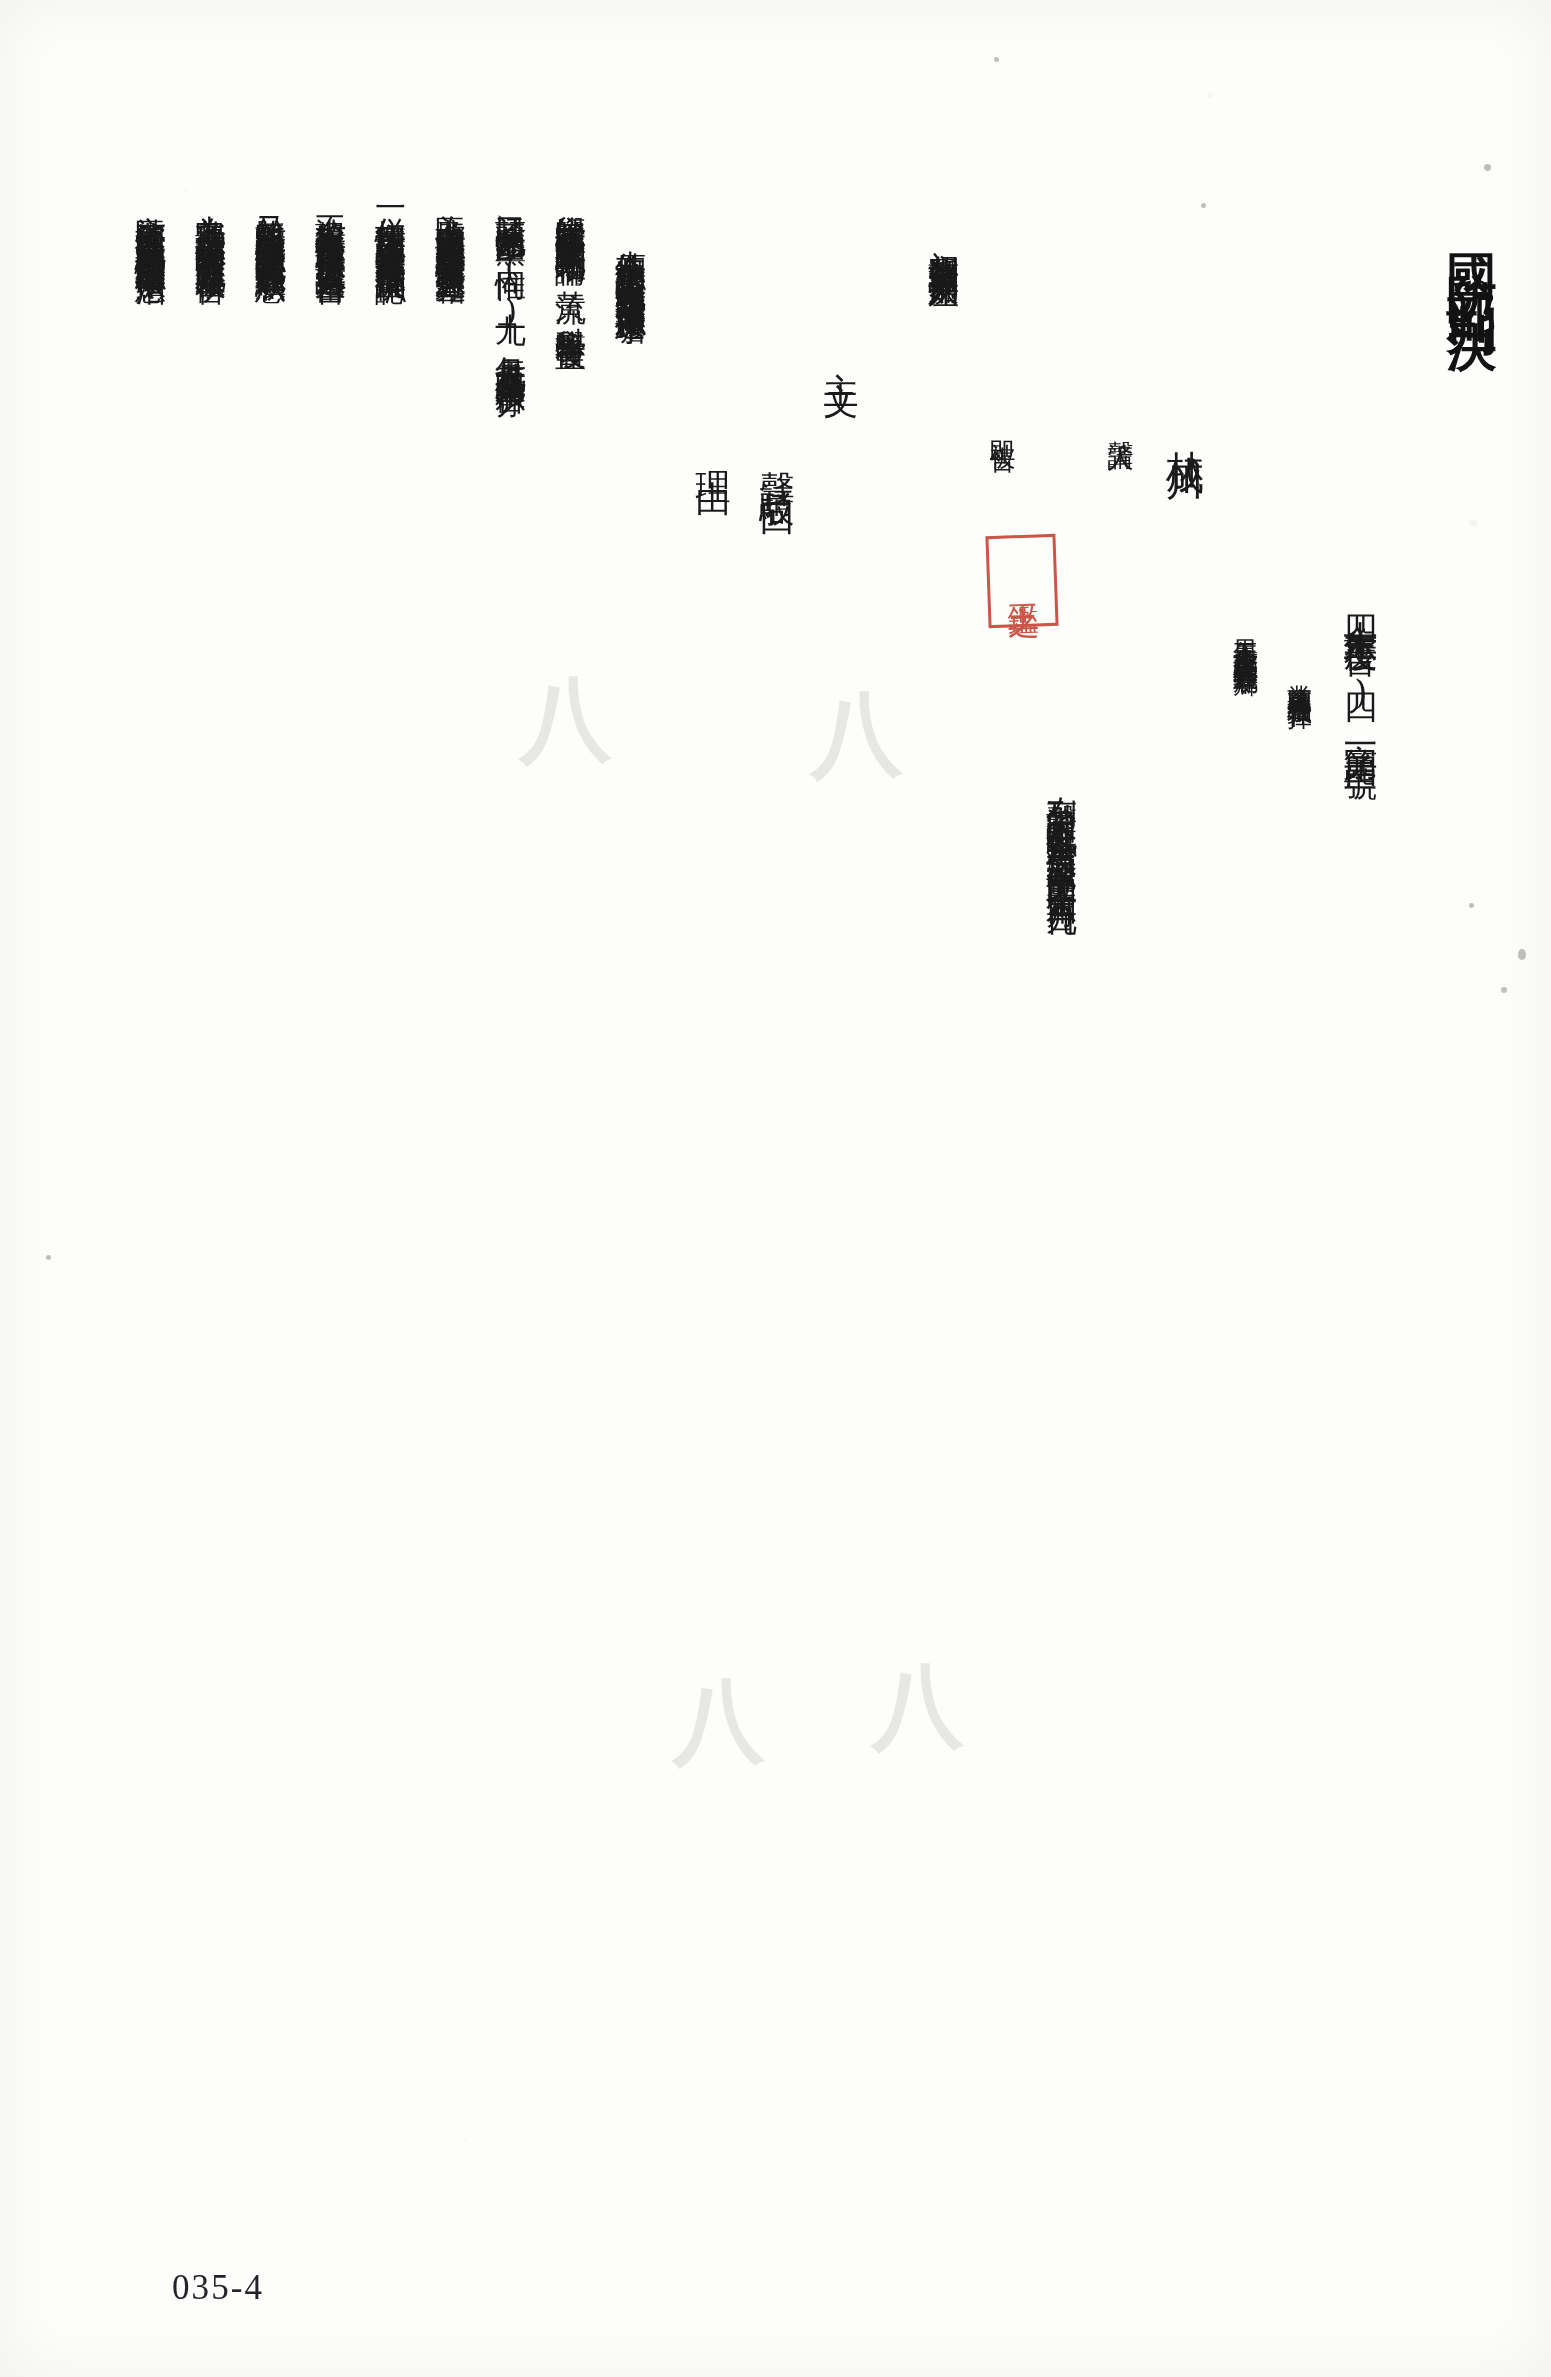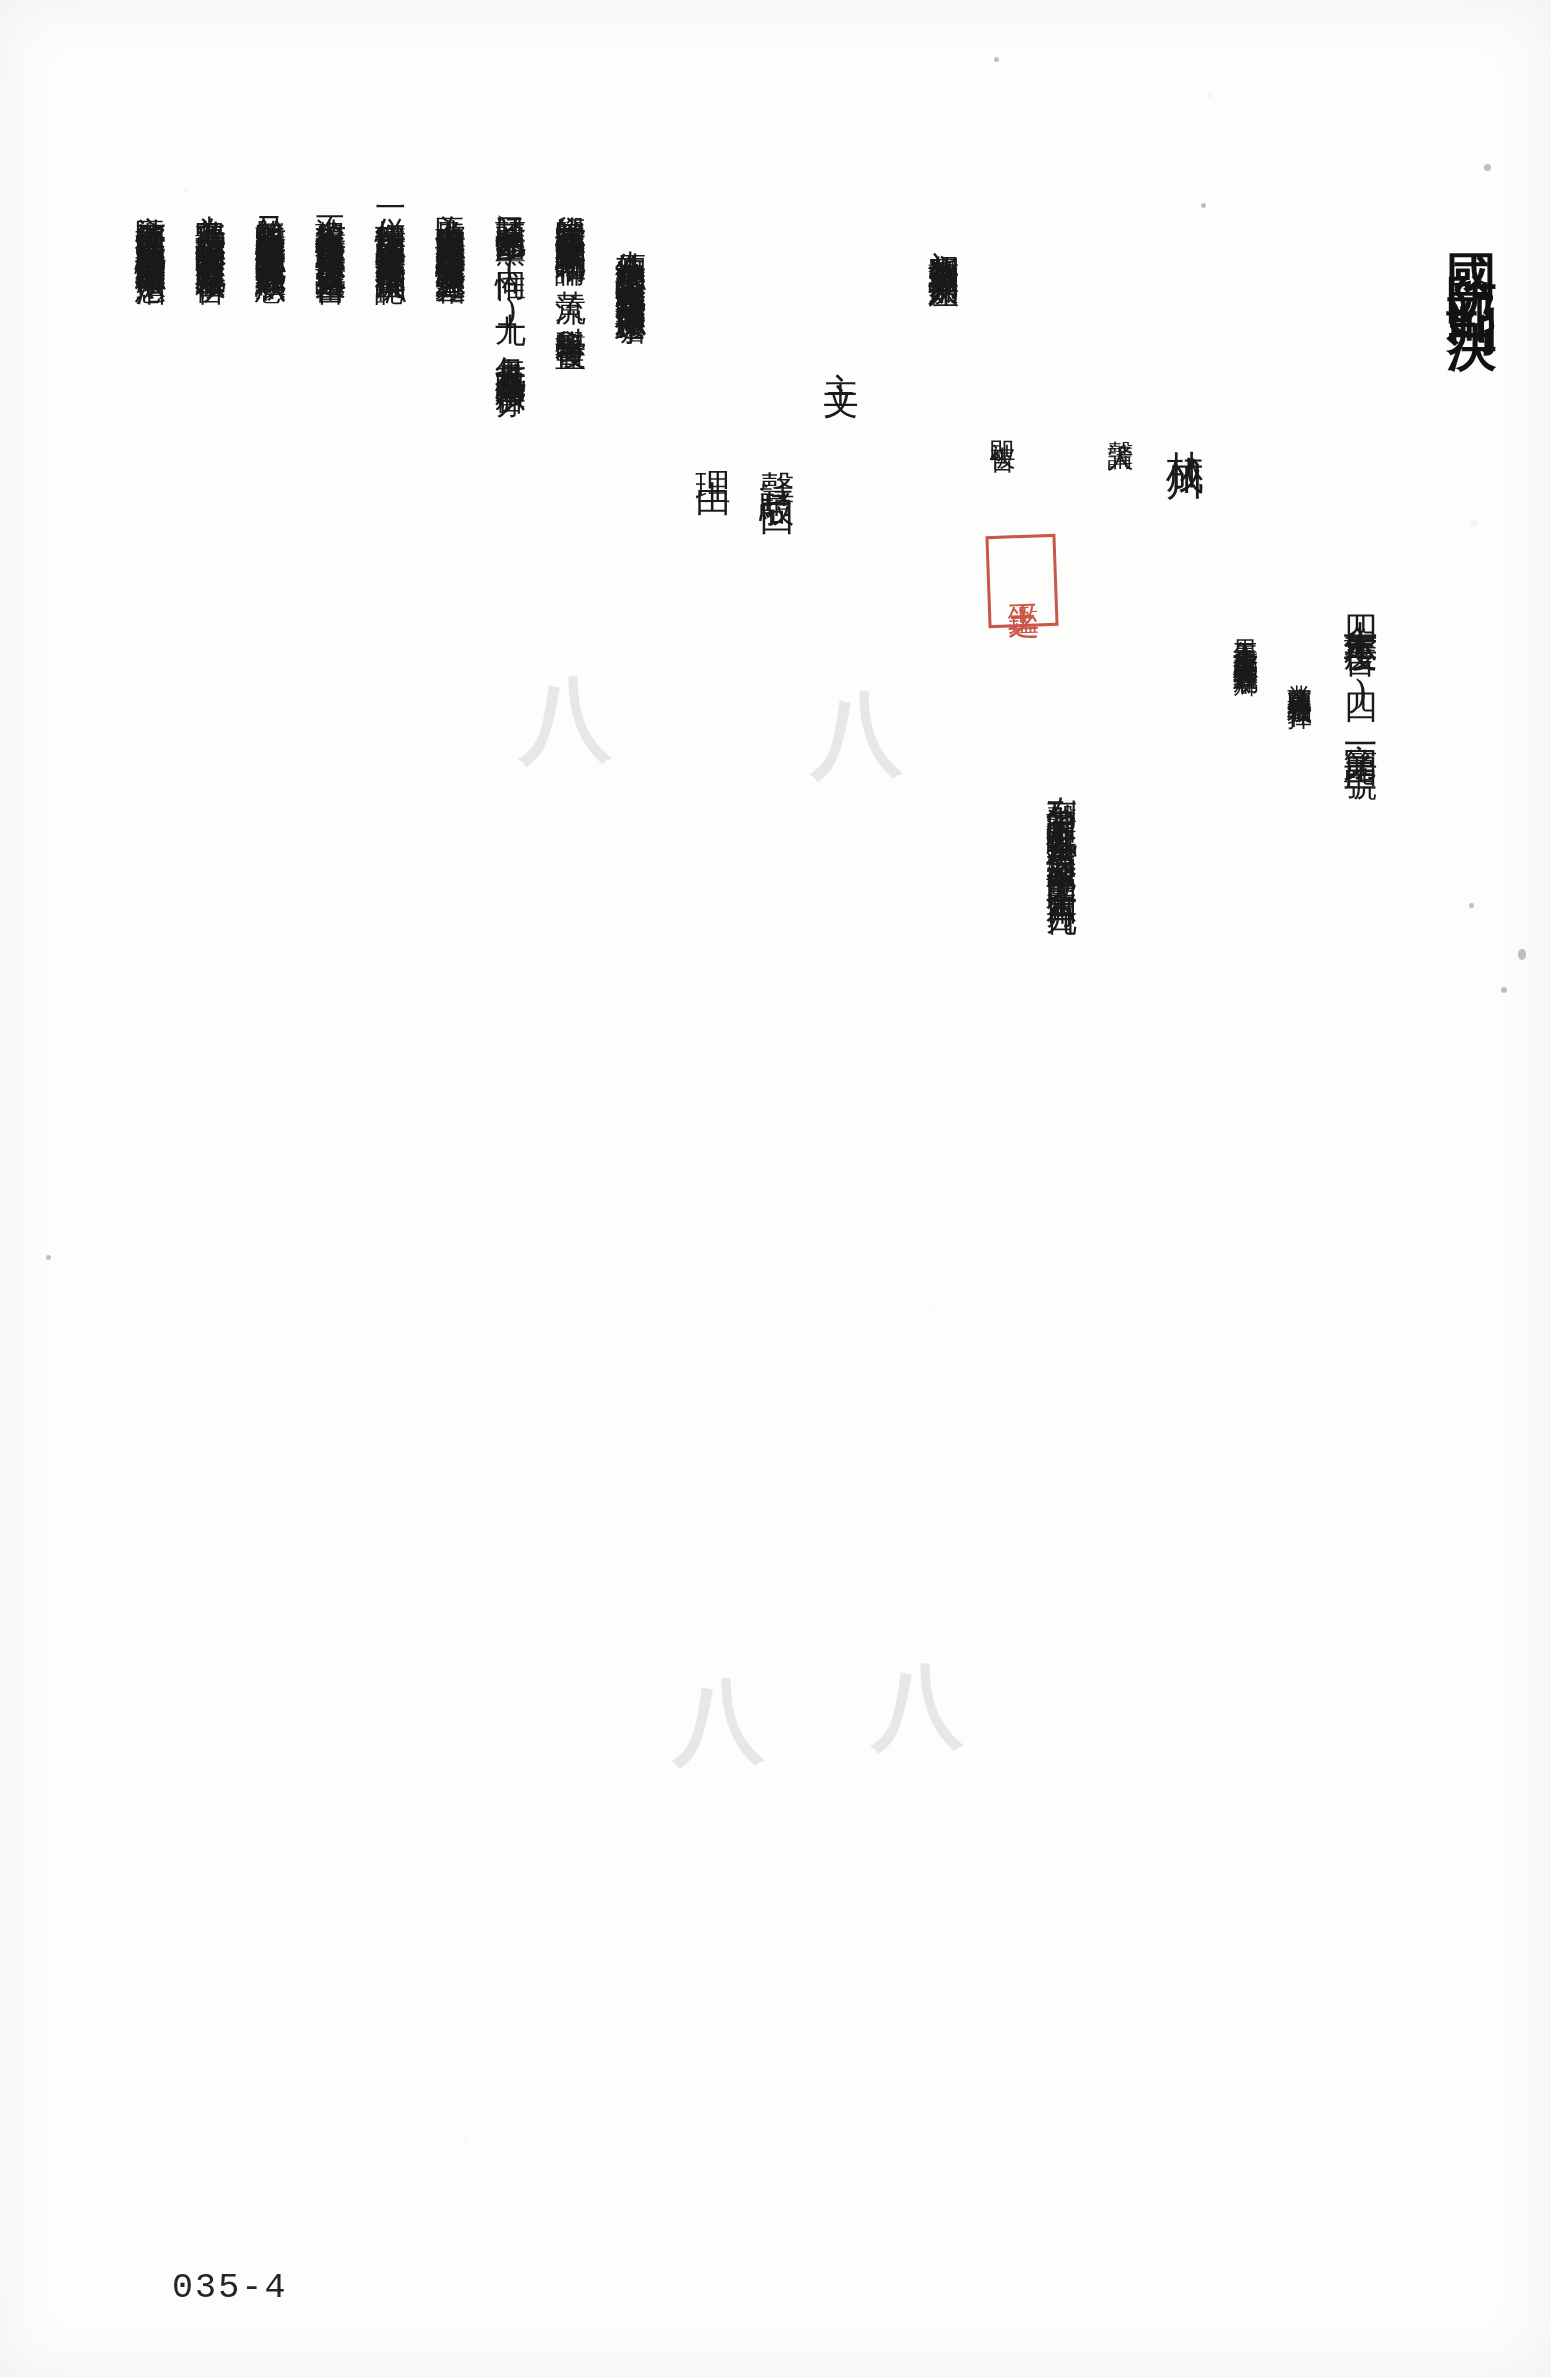--- a/index.html
+++ b/index.html
@@ -167,21 +167,21 @@
   }
   .wm1 { left: 520px; top: 658px; font-size: 92px; letter-spacing: .2em; }
   .wm2 { left: 811px; top: 673px; font-size: 92px; }
   .wm3 { left: 673px; top: 1660px; font-size: 92px; }
   .wm4 { left: 872px; top: 1645px; font-size: 92px; }
 
   .folio {
     position: absolute;
     left: 172px;
     bottom: 69px;
-    font-family: Liberation Mono, monospace;
+    font-family: Liberation Serif, serif;
     font-size: 35px;
     color: #23232a;
     letter-spacing: 0.06em;
   }
 </style>
 </head>
 <body>
 
 <div class="page">
   <div class="paper-noise"></div>

